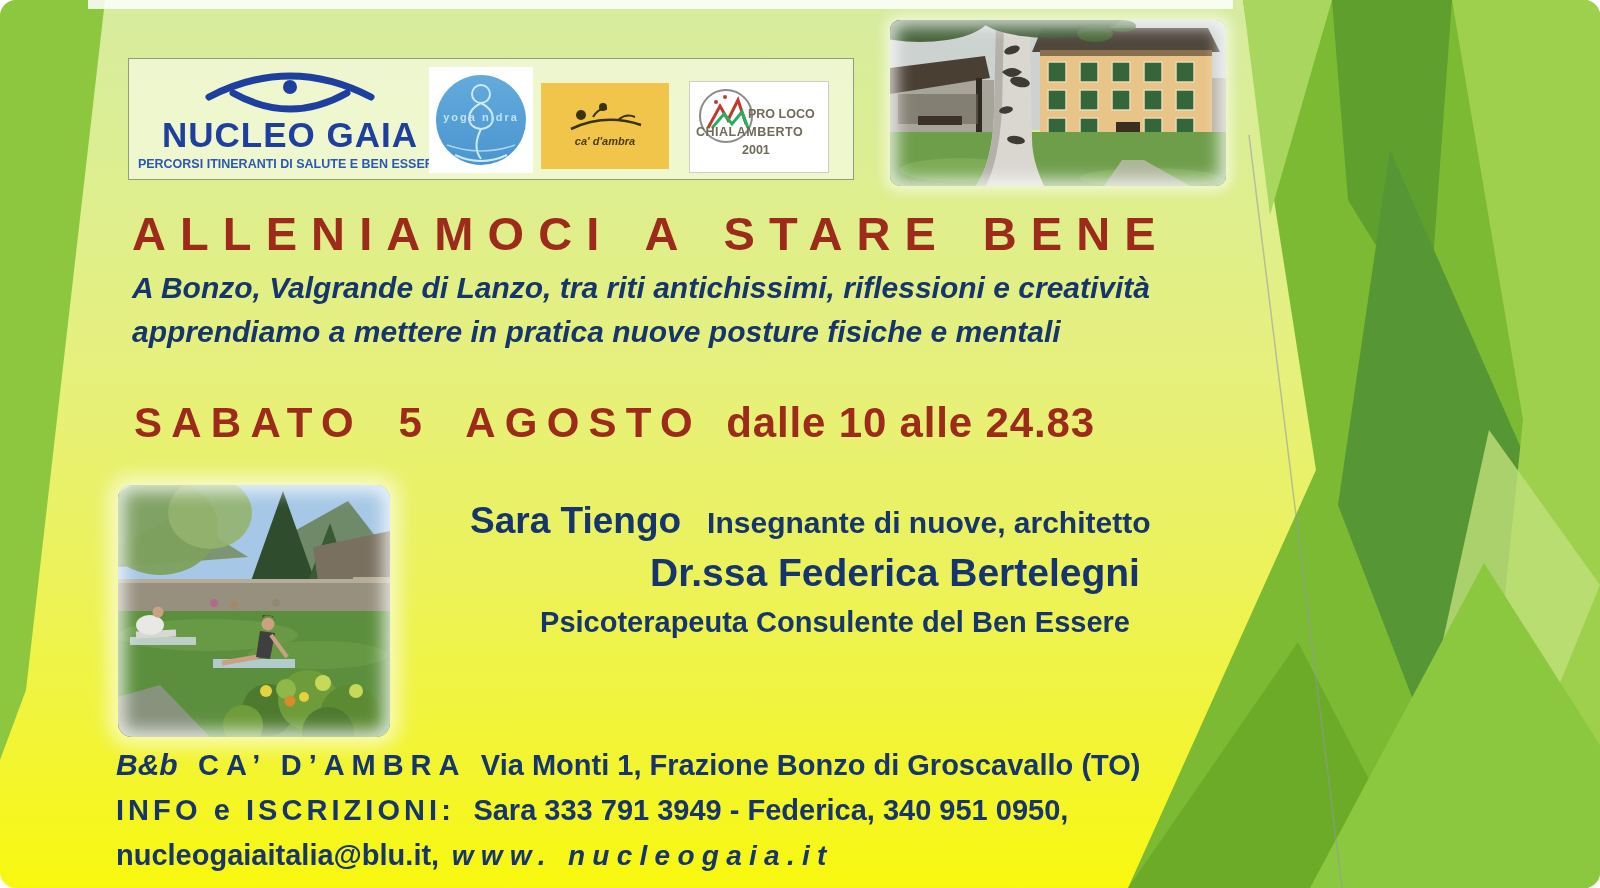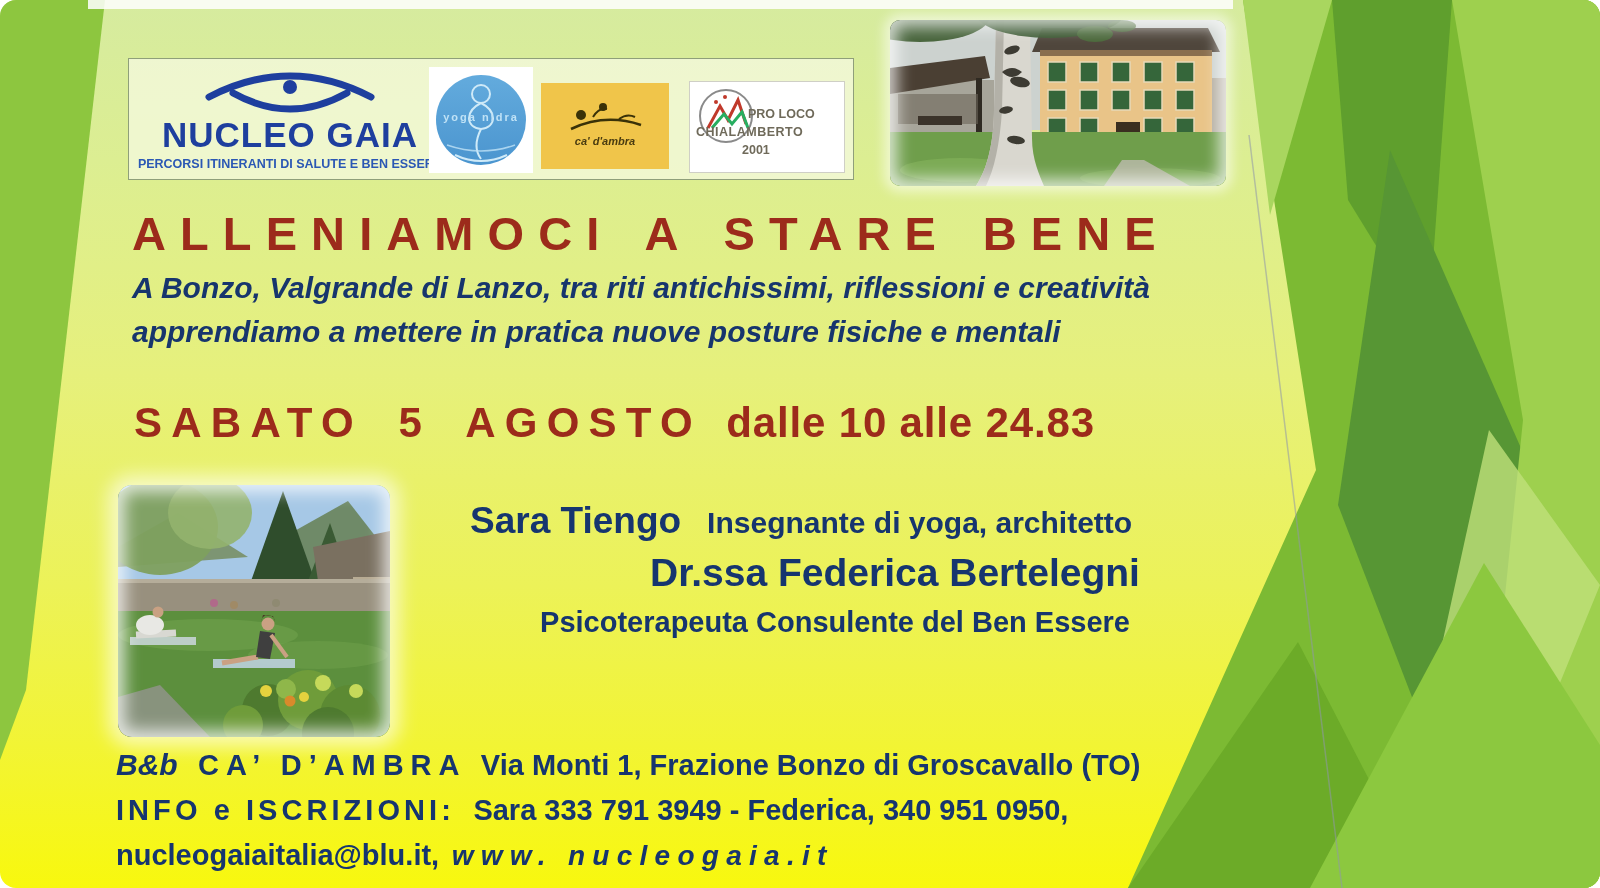--- a/index.html
+++ b/index.html
@@ -27,21 +27,21 @@
   }
   .ng-logo{position:absolute;left:8px;top:2px;width:306px;height:118px;text-align:center;}
   .ng-eye{position:absolute;left:58px;top:2px;}
   .ng-name{position:absolute;left:0;top:54px;width:306px;font-size:35px;font-weight:800;letter-spacing:1px;color:#1e3f9e;}
   .ng-tagline{position:absolute;left:0;top:96px;width:306px;font-size:12.5px;font-weight:700;color:#2b58b4;white-space:nowrap;}
   .logo-box{position:absolute;overflow:hidden;}
   .yoga-box{left:300px;top:8px;width:104px;height:106px;background:#fff;}
   .yoga-label{position:absolute;left:0;top:44px;width:104px;text-align:center;font-size:11px;font-weight:700;color:#bfe2f6;letter-spacing:2px;}
   .amber-box{left:412px;top:24px;width:128px;height:86px;background:#f0c54a;}
   .amber-label{position:absolute;left:0;top:52px;width:128px;text-align:center;font-style:italic;font-size:11px;font-weight:700;color:#4a3c10;}
-  .proloco-box{left:560px;top:22px;width:156px;height:92px;background:#fff;border:1px solid #cfcfc6;}
+  .proloco-box{left:560px;top:22px;width:140px;height:92px;background:#fff;border:1px solid #cfcfc6;}
   .pl-text{position:absolute;font-weight:800;color:#6f6a5a;line-height:1;}
   .pl1{left:58px;top:26px;font-size:12.5px;}
   .pl2{left:6px;top:44px;font-size:12.5px;letter-spacing:.5px;}
   .pl3{left:52px;top:62px;font-size:12.5px;}
   
   .photo{border-radius:10px;box-shadow:0 0 12px 6px rgba(255,255,255,.55);}
   .photo-house{position:absolute;left:890px;top:20px;width:336px;height:166px;overflow:hidden;}
   .photo-yoga{position:absolute;left:118px;top:485px;width:272px;height:252px;overflow:hidden;border-radius:14px;box-shadow:0 0 18px 10px rgba(255,255,255,.6);}
   .photo-house::after,.photo-yoga::after{
     content:"";position:absolute;inset:0;border-radius:inherit;
@@ -252,21 +252,21 @@
         <circle cx="148" cy="206" r="6" fill="#e4d23e"></circle>
         <circle cx="186" cy="212" r="5" fill="#e4d23e"></circle>
         <circle cx="172" cy="216" r="5.5" fill="#d98a2b"></circle>
         <circle cx="238" cy="206" r="7" fill="#c6d95a"></circle>
       </g>
     </svg>
   </div>
 
   <div class="speaker1">
     <span class="sp1-name">Sara Tiengo</span>
-    <span class="sp1-role">Insegnante di yoga, architetto</span>
+    <span class="sp1-role">Insegnante di nuove, architetto</span>
   </div>
   <div class="sp2-name">Dr.ssa Federica Bertelegni</div>
   <div class="sp2-role">Psicoterapeuta  Consulente del Ben Essere</div>
 
   <div class="footer">
     <div>
       <span class="venue-prefix">B&amp;b</span>
       <span class="venue-name">CA’ D’AMBRA</span>
       <span class="venue-address">Via Monti 1, Frazione Bonzo di Groscavallo (TO)</span>
     </div>

